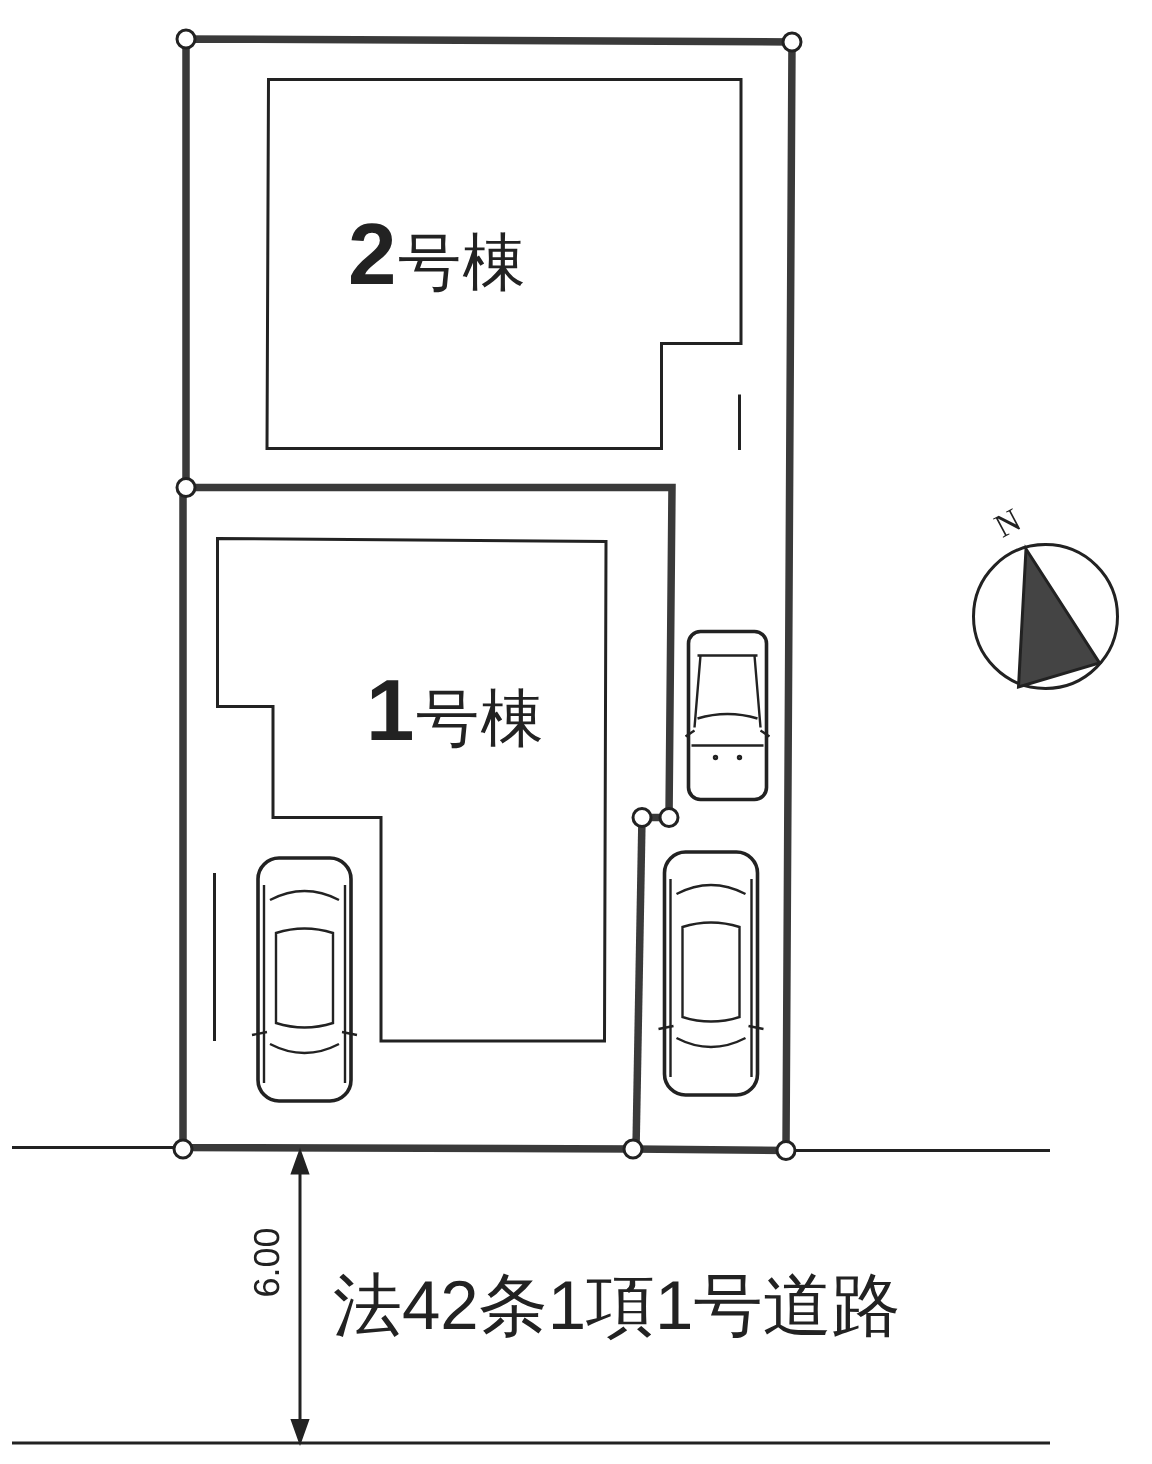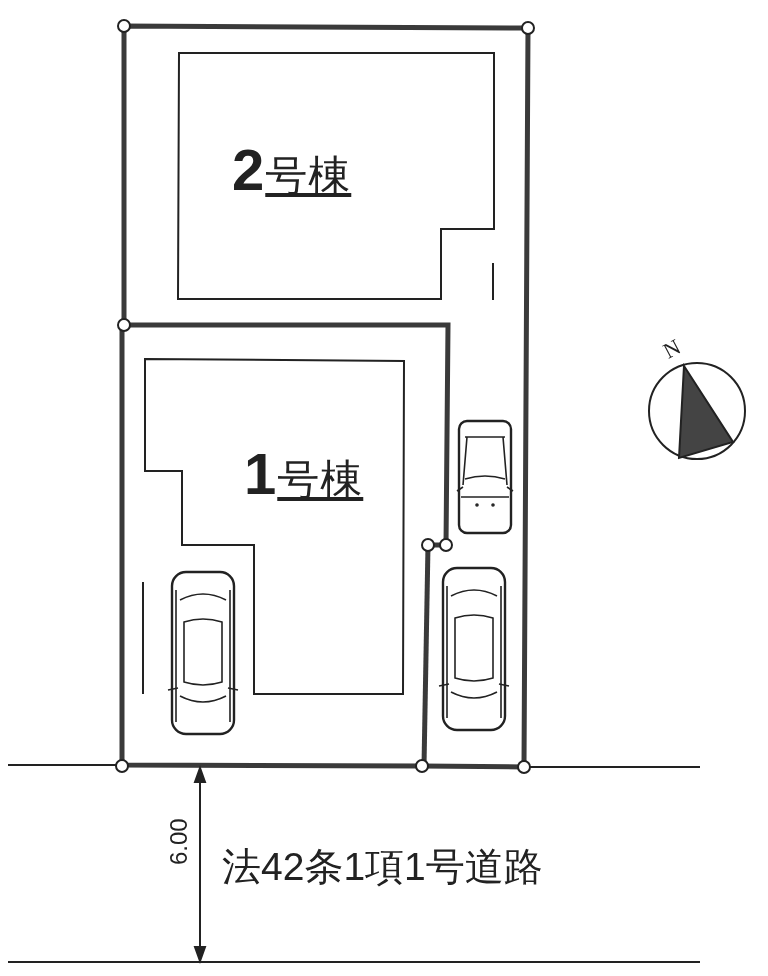--- a/index.html
+++ b/index.html
@@ -1,24 +1,24 @@
 <!DOCTYPE html>
 <html><head>
   <meta charset="utf-8">
   <style>
     html, body { margin: 0; padding: 0; background: #ffffff; }
     body { width: 768px; height: 976px; position: relative; overflow: hidden; }
     #plan { position: absolute; left: 0; top: 0; }
     .lbl { position: absolute; color: #222; font-family: "Liberation Sans", "DejaVu Sans", sans-serif; white-space: nowrap; }
     .bld-label { font-weight: normal; letter-spacing: 1px; }
     .bld-label .num { font-weight: bold; font-size: 58px; }
-    .bld-label .suf { font-size: 42px; text-decoration: underline; }
+    .bld-label .suf { font-size: 42px; }
     #lbl-b2 { left: 232px; top: 136px; }
     #lbl-b1 { left: 204px; top: 440px; margin-left: 40px; }
-    #road-label { left: 222px; top: 840px; font-size: 39px; letter-spacing: 0px; }
+    #road-label { left: 222px; top: 840px; font-size: 46px; letter-spacing: 0px; }
     #width-label { left: 165px; top: 865px; font-size: 24px; transform: rotate(-90deg); transform-origin: left top; }
     #north-label { left: 664px; top: 336px; font-family: "Liberation Serif", "DejaVu Serif", serif; font-size: 22px; transform: rotate(-28deg); }
   </style>
 </head>
 <body>
 
 <svg id="plan" width="768" height="976" viewBox="0 0 768 976">
 
   <line x1="8" y1="765" x2="122" y2="765" stroke="#222" stroke-width="2"></line>
   <line x1="528" y1="767" x2="700" y2="767" stroke="#222" stroke-width="2"></line>

